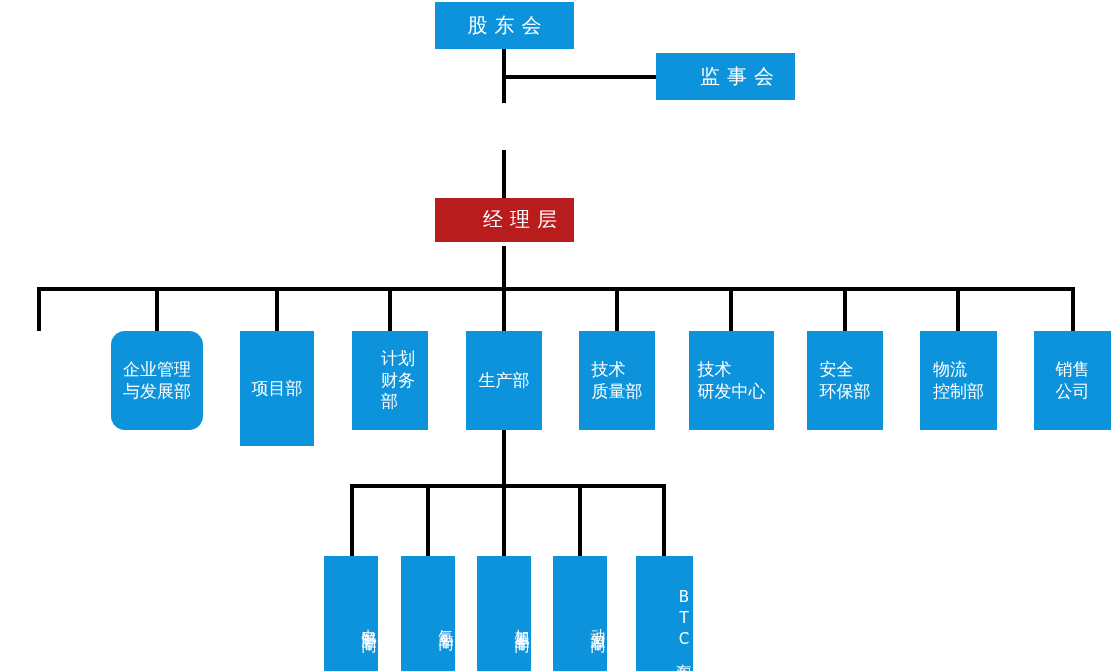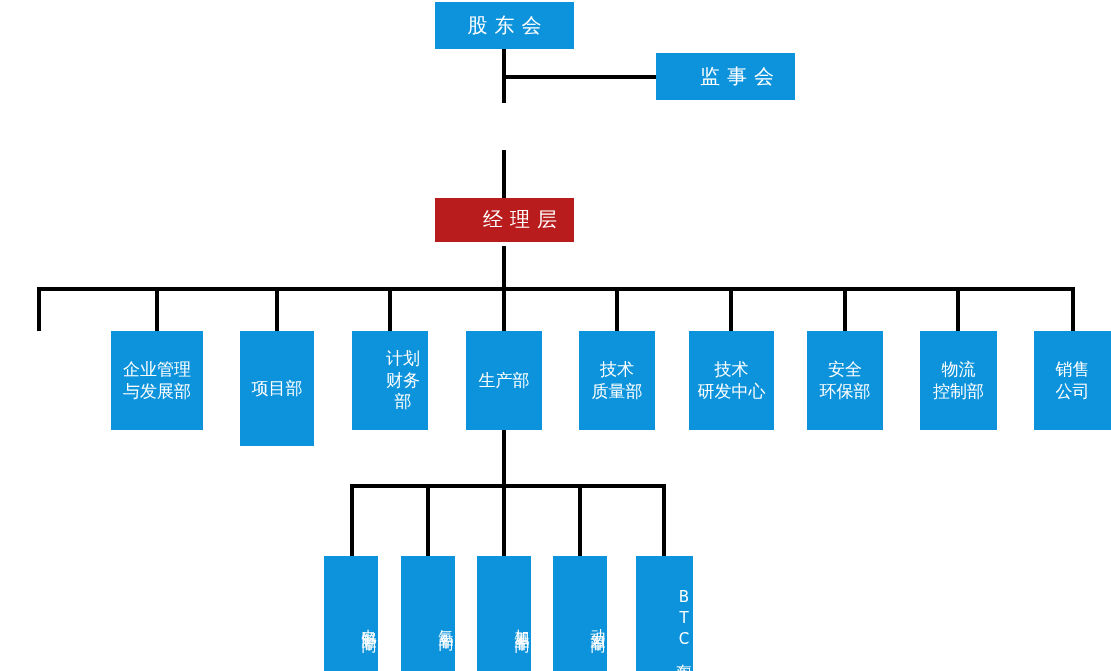--- a/index.html
+++ b/index.html
@@ -16,21 +16,21 @@
     overflow: hidden;
     font-family: "DejaVu Sans", "Liberation Sans", sans-serif;
   }
   .node {
     position: absolute;
     background: #0d93db;
     color: #ffffff;
     display: flex;
     align-items: center;
     justify-content: center;
-    text-align: center;
+    text-align: left;
     box-sizing: border-box;
     line-height: 1.28;
     z-index: 3;
   }
   .node-top {
     font-size: 20px;
     letter-spacing: 7px;
     text-indent: 7px;
   }
   .node-dept {
@@ -99,21 +99,21 @@
   <div class="node node-top" style="left: 656px; top: 53px; width: 139px; height: 47px; background: rgb(13, 147, 219); color: rgb(255, 255, 255); padding-left: 23px;">
     <span class="label">监事会</span>
   </div>
 
 
   <div class="node node-top" style="left: 435px; top: 198px; width: 139px; height: 44px; background: #b91c1c; color: rgb(255, 255, 255); padding-left: 31px;">
     <span class="label">经理层</span>
   </div>
 
 
-  <div class="node node-dept" style="left: 111px; top: 331px; width: 92px; height: 99px; background: rgb(13, 147, 219); color: rgb(255, 255, 255);">
+  <div class="node node-dept" style="left: 111px; top: 331px; width: 92px; height: 99px; background: rgb(13, 147, 219); color: rgb(255, 255, 255); border-radius: 14px;">
     <span class="label">企业管理
 与发展部</span>
   </div>
 
   <div class="node node-dept" style="left: 240px; top: 331px; width: 74px; height: 115px; background: rgb(13, 147, 219); color: rgb(255, 255, 255);">
     <span class="label">项目部</span>
   </div>
 
   <div class="node node-dept" style="left: 352px; top: 331px; width: 76px; height: 99px; background: rgb(13, 147, 219); color: rgb(255, 255, 255); padding-left: 29px;">
     <span class="label">计划

